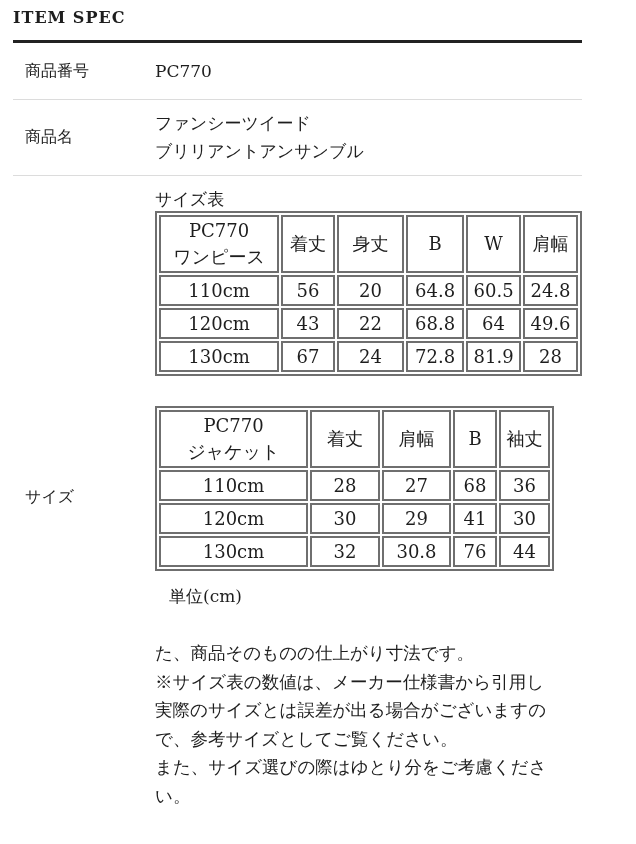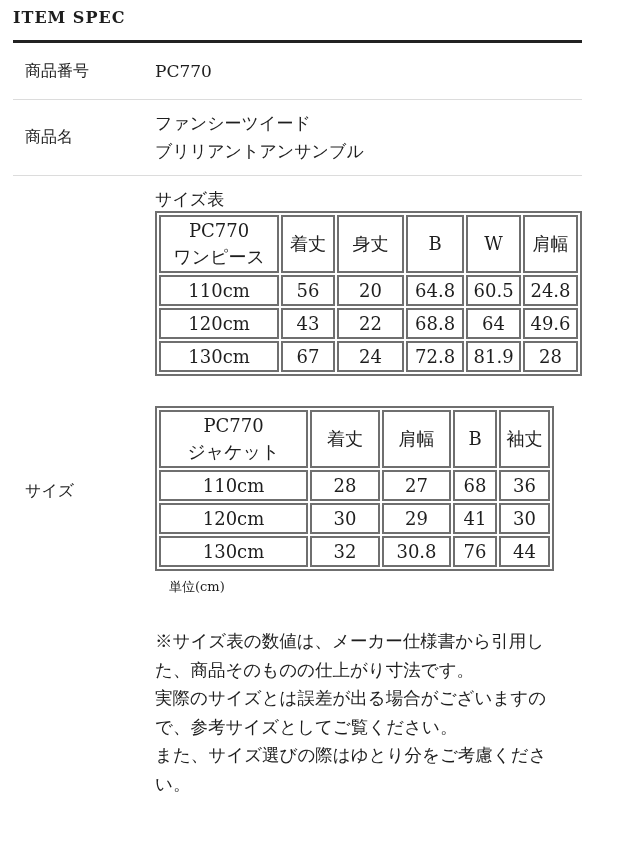--- a/index.html
+++ b/index.html
@@ -81,22 +81,22 @@
   .t1 .c3 { width: 58px; }
   .t1 .c4 { width: 55px; }
   .t1 .c5 { width: 55px; }
   .t2 { margin-top: 30px; }
   .t2 .c0 { width: 149px; }
   .t2 .c1 { width: 70px; }
   .t2 .c2 { width: 69px; }
   .t2 .c3 { width: 44px; }
   .t2 .c4 { width: 51px; }
   .unit-note {
-    font-size: 13px;
-    margin-top: 7px;
+    font-size: 17px;
+    margin-top: 14px;
     padding-left: 14px;
   }
   .size-notes {
     margin-top: 31px;
     font-size: 17.5px;
     line-height: 28.5px;
   }
 </style>
 </head>
 <body>
@@ -197,22 +197,22 @@
             <td class="data-cell c2">30.8</td>
             <td class="data-cell c3">76</td>
             <td class="data-cell c4">44</td>
           </tr>
         </tbody>
       </table>
 
       <div class="unit-note">単位(cm)</div>
 
       <div class="size-notes">
+        <div>た、商品そのものの仕上がり寸法です。</div>
         <div>※サイズ表の数値は、メーカー仕様書から引用し</div>
-        <div>た、商品そのものの仕上がり寸法です。</div>
         <div>実際のサイズとは誤差が出る場合がございますの</div>
         <div>で、参考サイズとしてご覧ください。</div>
         <div>また、サイズ選びの際はゆとり分をご考慮くださ</div>
         <div>い。</div>
       </div>
 
     </div>
   </div>
 
 </div>

